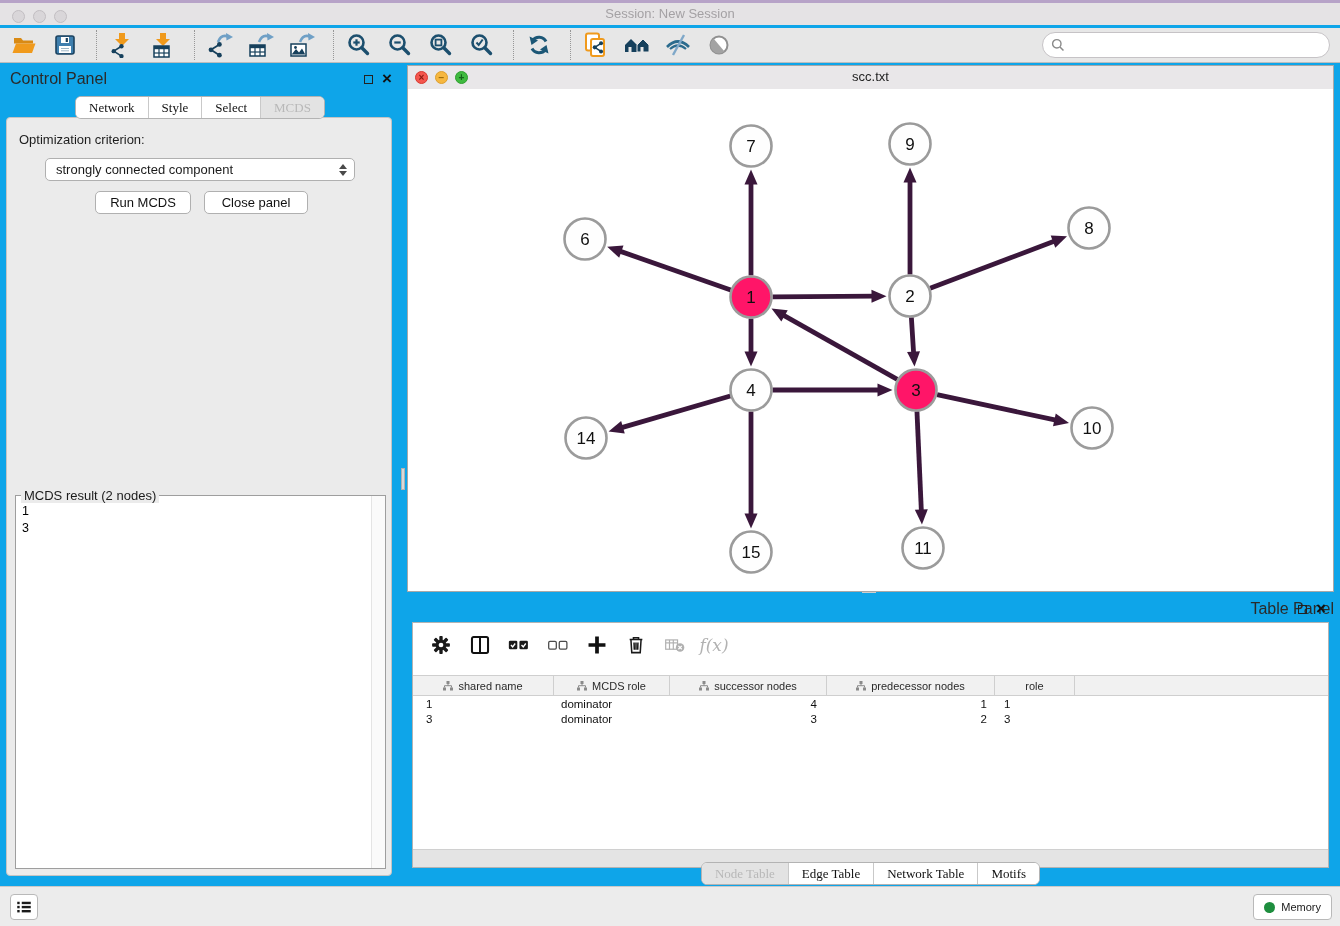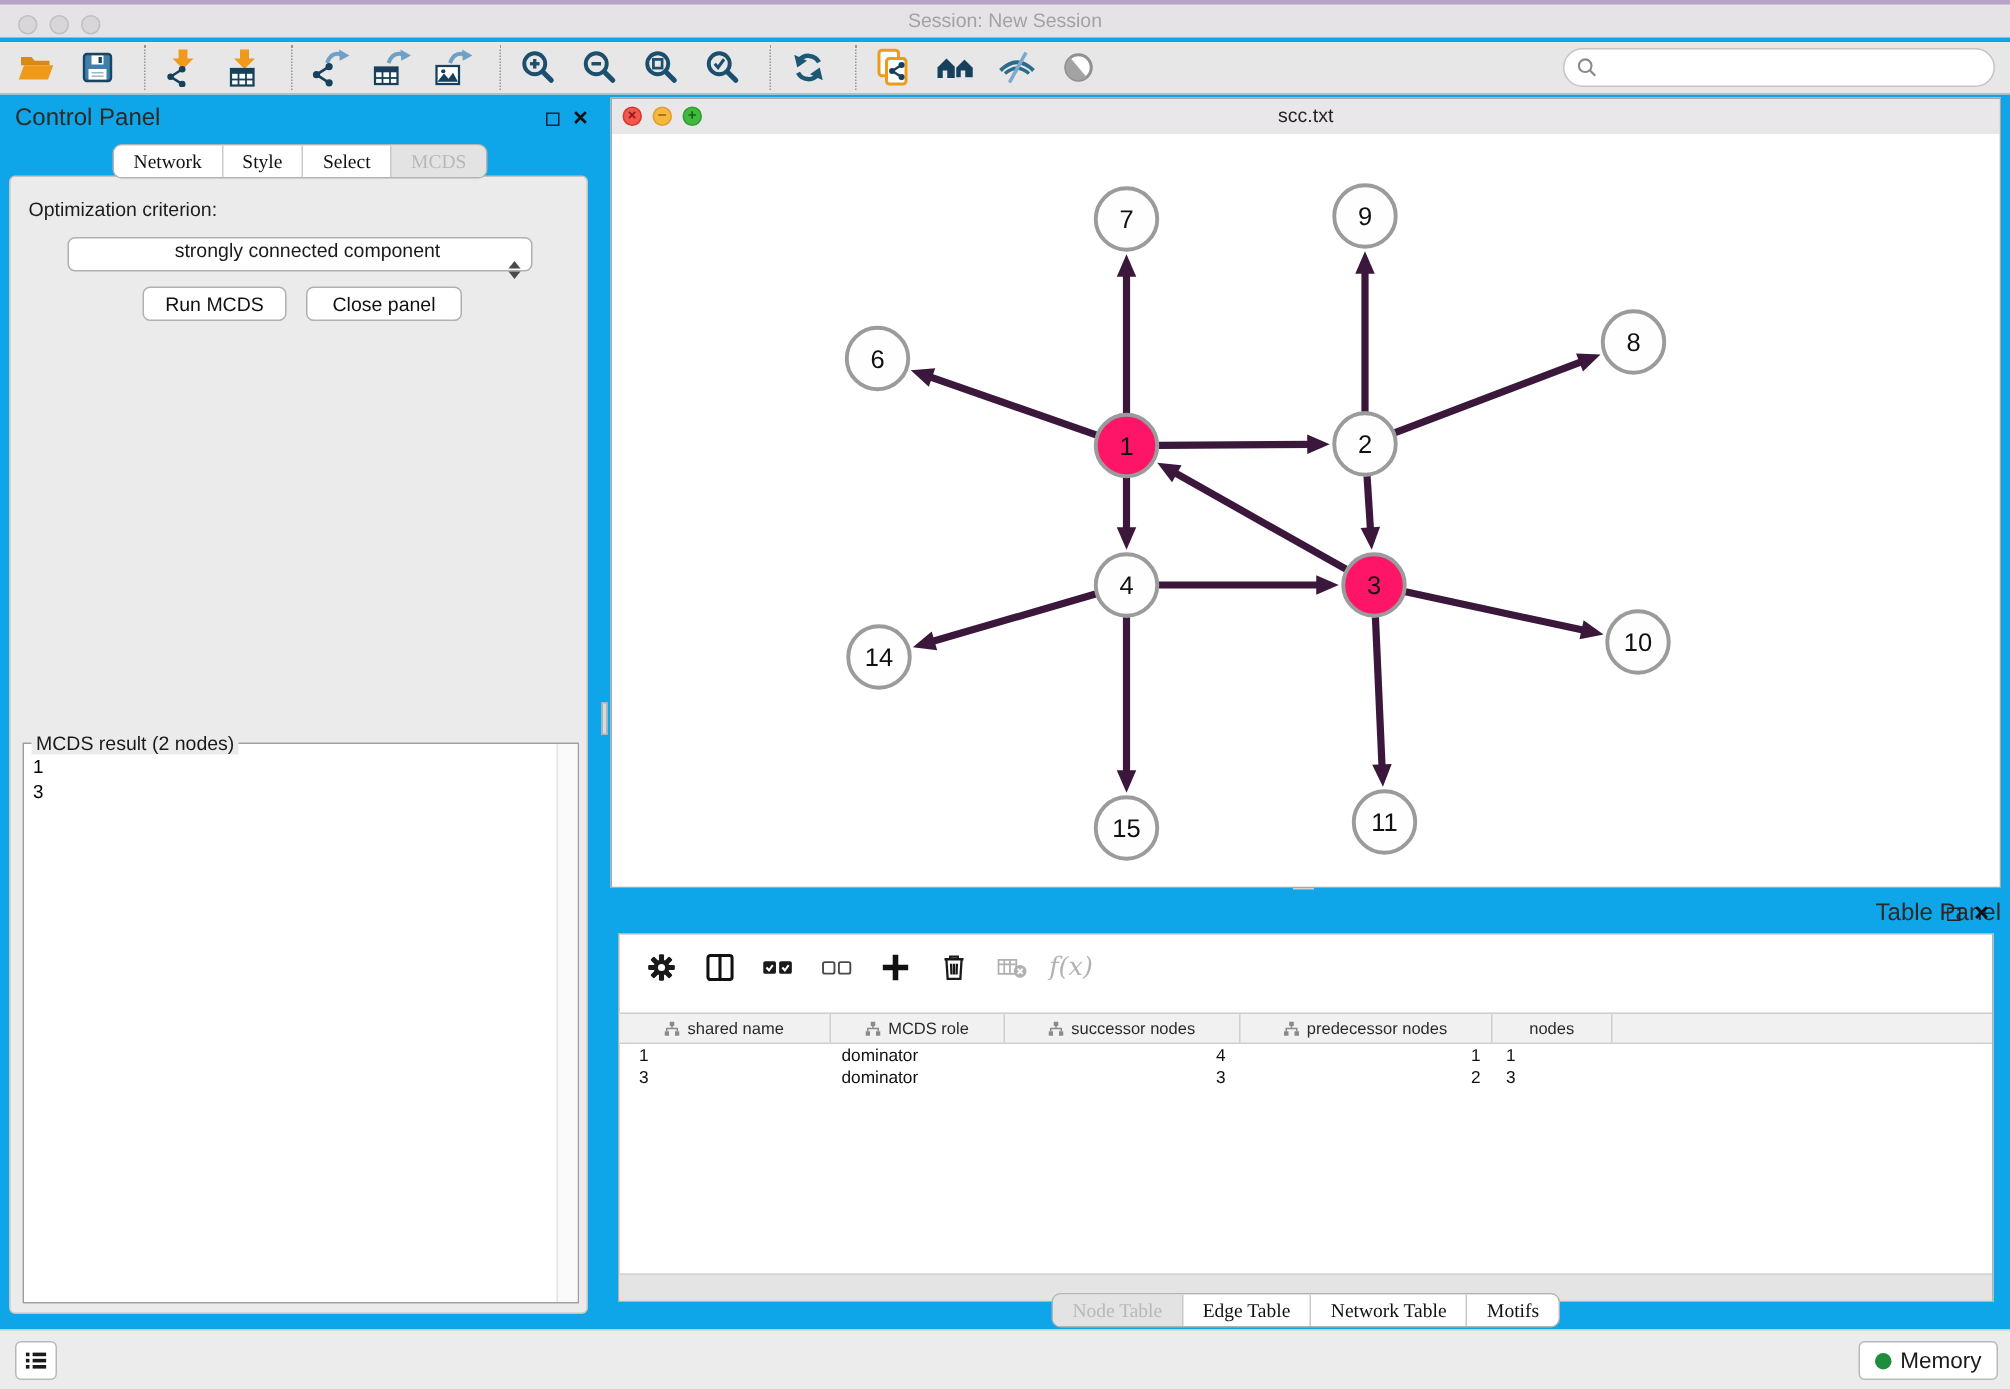--- a/index.html
+++ b/index.html
@@ -24,21 +24,21 @@
   
   .control-panel{position:absolute;left:0;top:65px;width:400px;height:821px;}
   .cp-titlerow{position:absolute;left:10px;top:5px;right:0;height:18px;}
   .tabgroup{display:inline-flex;border:1px solid #b3b3b3;border-radius:6px;overflow:hidden;background:#fff;font-family:Liberation Serif, serif;}
   .tab{padding:0 13px;height:21px;line-height:21px;font-size:13px;color:#111;background:#fff;border-left:1px solid #c9c9c9;cursor:pointer;white-space:nowrap;}
   .tab:first-child{border-left:none;}
   .tab.active{background:#e3e3e3;color:#b8b8b8;}
   .cp-tabs{position:absolute;left:0;top:31px;width:100%;text-align:center;z-index:2;}
   .cp-content{position:absolute;left:6px;top:52px;width:386px;height:759px;border:1px solid #c4c4c4;border-radius:4px;background:#ebebeb;box-sizing:border-box;}
   .opt-label{position:absolute;left:12px;right:0;top:14px;text-align:left;font-size:13px;color:#1d1d1d;}
-  .dropdown{position:absolute;left:38px;top:40px;width:310px;height:23px;background:#fff;border:1px solid #b0b0b0;border-radius:5px;box-sizing:border-box;display:flex;align-items:center;padding-left:10px;font-size:13px;cursor:pointer;flex-direction:column;}
+  .dropdown{position:absolute;left:38px;top:40px;width:310px;height:23px;background:#fff;border:1px solid #b0b0b0;border-radius:5px;box-sizing:border-box;display:flex;align-items:center;padding-left:10px;font-size:13px;cursor:pointer;}
   .stepper{margin-left:auto;margin-right:7px;display:flex;flex-direction:column;gap:2px;}
   .tri-up{width:0;height:0;border-left:4px solid transparent;border-right:4px solid transparent;border-bottom:5px solid #4a4a4a;}
   .tri-dn{width:0;height:0;border-left:4px solid transparent;border-right:4px solid transparent;border-top:5px solid #4a4a4a;}
   .btn{position:absolute;height:23px;background:#fff;border:1px solid #b0b0b0;border-radius:5px;font-size:13px;font-family:"Liberation Sans",sans-serif;cursor:pointer;color:#111;}
   .btn-run{left:88px;top:73px;width:96px;}
   .btn-close{left:197px;top:73px;width:104px;}
   .result-box{position:absolute;left:8px;top:377px;width:371px;height:374px;border:1px solid #9e9e9e;background:#fff;box-sizing:border-box;}
   .result-legend{position:absolute;left:5px;top:-8px;background:#ebebeb;padding:0 3px;font-size:13px;color:#1a1a1a;}
   .result-lines{position:absolute;left:0;top:3px;right:13px;bottom:0;padding:4px 6px;font-size:12.5px;line-height:17px;color:#000;overflow:hidden;}
   .result-scroll{position:absolute;right:0;top:0;bottom:0;width:13px;background:#fafafa;border-left:1px solid #e4e4e4;}
@@ -73,21 +73,21 @@
   .td.c0{padding-left:13px;}.td.c1{padding-left:7px;}
   .td.c2{justify-content:flex-end;padding-right:10px;}
   .td.c3{justify-content:flex-end;padding-right:8px;}
   .td.c4{padding-left:9px;}
   .tp-strip{position:absolute;left:0;bottom:0;right:0;height:17px;background:#e4e4e4;border-top:1px solid #d0d0d0;}
   .tp-tabs{position:absolute;left:0;top:267px;width:100%;text-align:center;z-index:3;}
   
   .statusbar{position:absolute;left:0;bottom:0;right:0;height:40px;background:#ececec;border-top:1px solid #c9c9c9;box-sizing:border-box;}
   .sb-btn{position:absolute;top:7px;height:26px;background:#fff;border:1px solid #b9b9b9;border-radius:4px;display:flex;align-items:center;justify-content:center;cursor:pointer;box-sizing:border-box;}
   .sb-list{left:10px;width:28px;}
-  .sb-mem{right:8px;padding:0 10px;gap:6px;font-size:15px;color:#1a1a1a;}
+  .sb-mem{right:8px;padding:0 10px;gap:6px;font-size:11px;color:#1a1a1a;}
   .mem-dot{width:11px;height:11px;border-radius:50%;background:#1e8e3e;}
 </style>
 </head>
 <body>
 
 <div class="root">
 
   <div class="titlebar">
     <div class="traffic-main">
       <div class="dot"></div>
@@ -509,21 +509,21 @@
                 <g fill="#8a8a8a">
                   <rect x="3.5" width="3" height="3"></rect>
                   <rect y="6.5" width="3" height="3"></rect>
                   <rect x="7" y="6.5" width="3" height="3"></rect>
                 </g>
                 <path d="M5 3 v1.7 M1.5 6.5 v-1.8 h7 v1.8" stroke="#8a8a8a" fill="none" stroke-width="1"></path>
               </svg>
             <span>predecessor nodes</span>
           </div>
           <div class="th c4">
-            <span>nodes</span>
+            <span>role</span>
           </div>
         </div>
         <div class="trow">
           <div class="td c0">1</div>
           <div class="td c1">dominator</div>
           <div class="td c2">4</div>
           <div class="td c3">1</div>
           <div class="td c4">1</div>
         </div>
         <div class="trow">

